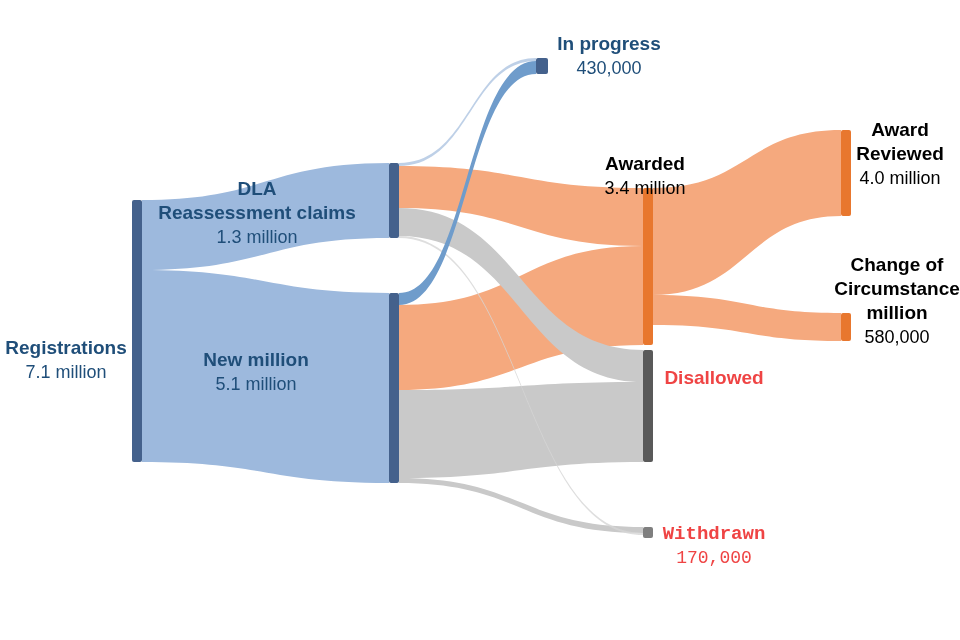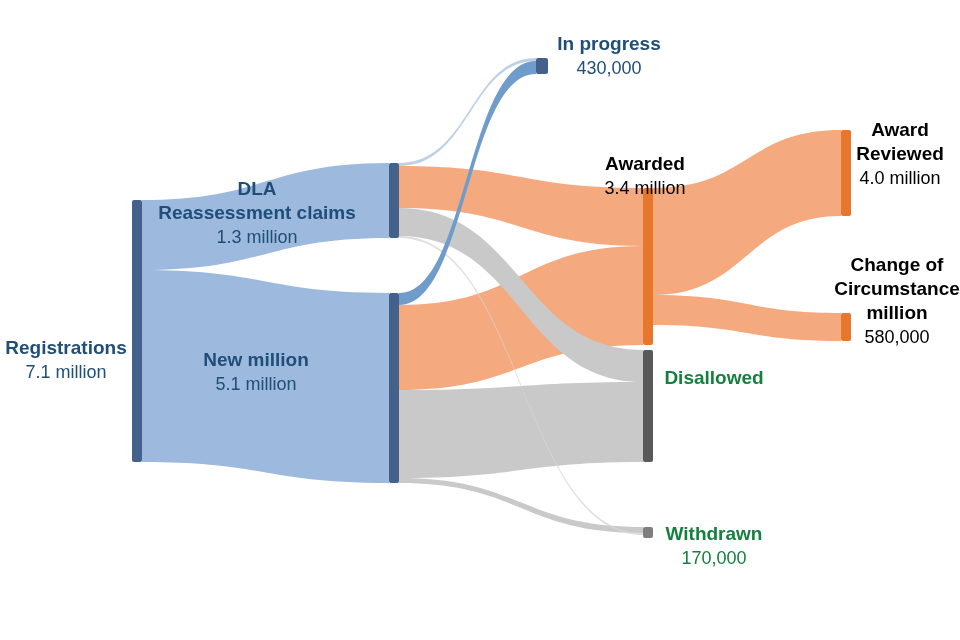--- a/index.html
+++ b/index.html
@@ -4,21 +4,21 @@
 <style>
   html,body { margin:0; padding:0; background:#ffffff; }
   body { font-family:"Liberation Sans", sans-serif; }
   .canvas { position:relative; width:960px; height:640px; background:#ffffff; overflow:hidden; }
   .canvas svg { position:absolute; left:0; top:0; }
   .label { position:absolute; text-align:center; }
   .nm  { font-weight:bold; font-size:19px; line-height:24px; }
   .val { font-weight:normal; font-size:18px; line-height:24px; }
   .c-blue   { color:#1F4E79; }
   .c-orange { color:#000000; }
-  .c-dark   { color:#15803d; }
+  .c-dark   { color:#ef4444; }
 </style>
 </head>
 <body>
 
 <div class="canvas">
 
   <svg width="960" height="640" viewBox="0 0 960 640">
 
     <path d="M142,200 C266,200 266,163 389,163 L389,238 C266,238 266,270 142,270 Z" fill="#9DB9DD"></path>
     <path d="M142,270 C266,270 266,293 389,293 L389,483 C266,483 266,462 142,462 Z" fill="#9DB9DD"></path>
@@ -71,21 +71,21 @@
 
   <div class="label c-orange" style="left:585px; top:152px; width:120px;">
     <div class="nm">Awarded</div>
     <div class="val">3.4 million</div>
   </div>
 
   <div class="label c-dark" style="left:655px; top:366px; width:118px;">
     <div class="nm">Disallowed</div>
   </div>
 
-  <div class="label c-dark" style="left:655px; top:522px; width:118px;">
+  <div class="label c-dark" style="left:655px; top:522px; width:118px;font-family:Liberation Mono, monospace;">
     <div class="nm">Withdrawn</div>
     <div class="val">170,000</div>
   </div>
 
   <div class="label c-orange" style="left:850px; top:118px; width:100px;">
     <div class="nm">Award</div>
     <div class="nm">Reviewed</div>
     <div class="val">4.0 million</div>
   </div>
 

